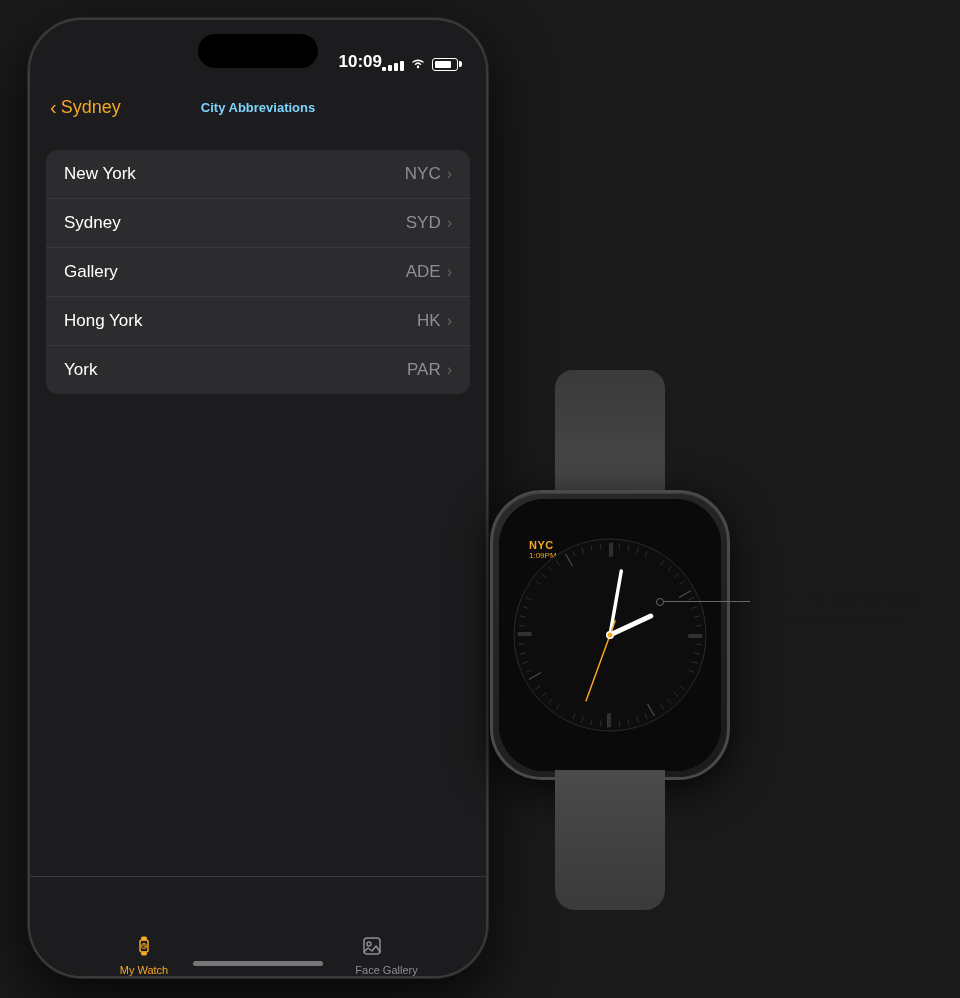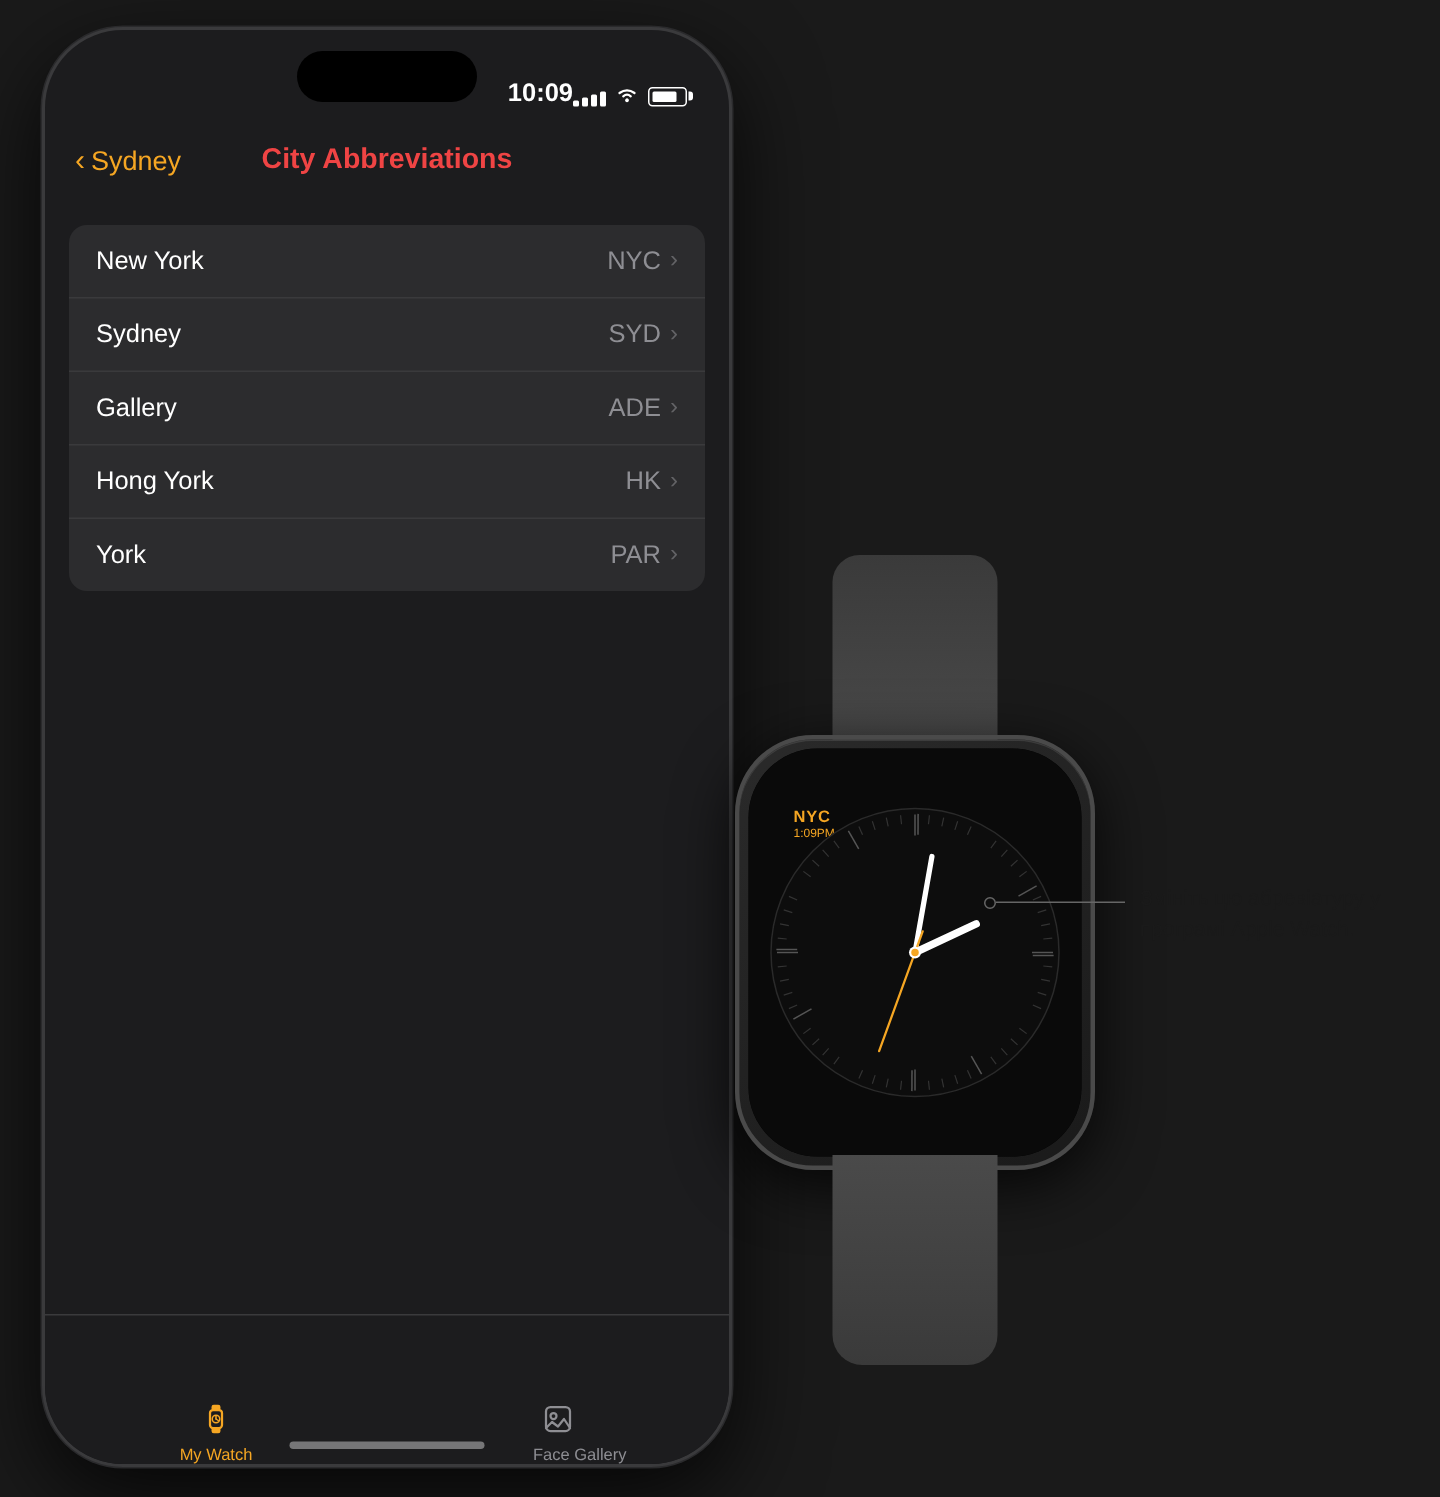--- a/index.html
+++ b/index.html
@@ -129,23 +129,23 @@
     }
     .nav-back-chevron {
       font-size: 20px;
       font-weight: 300;
     }
     .nav-back-label {
       font-size: 18px;
       font-weight: 400;
     }
     .nav-title {
-      font-size: 19px;
+      font-size: 13px;
       font-weight: 600;
-      color: #ef4444;
+      color: #7dd3fc;
       text-align: left;
     }
 
     
     .list-container {
       position: absolute;
       top: 130px;
       left: 16px;
       right: 16px;
       background: #2c2c2e;

